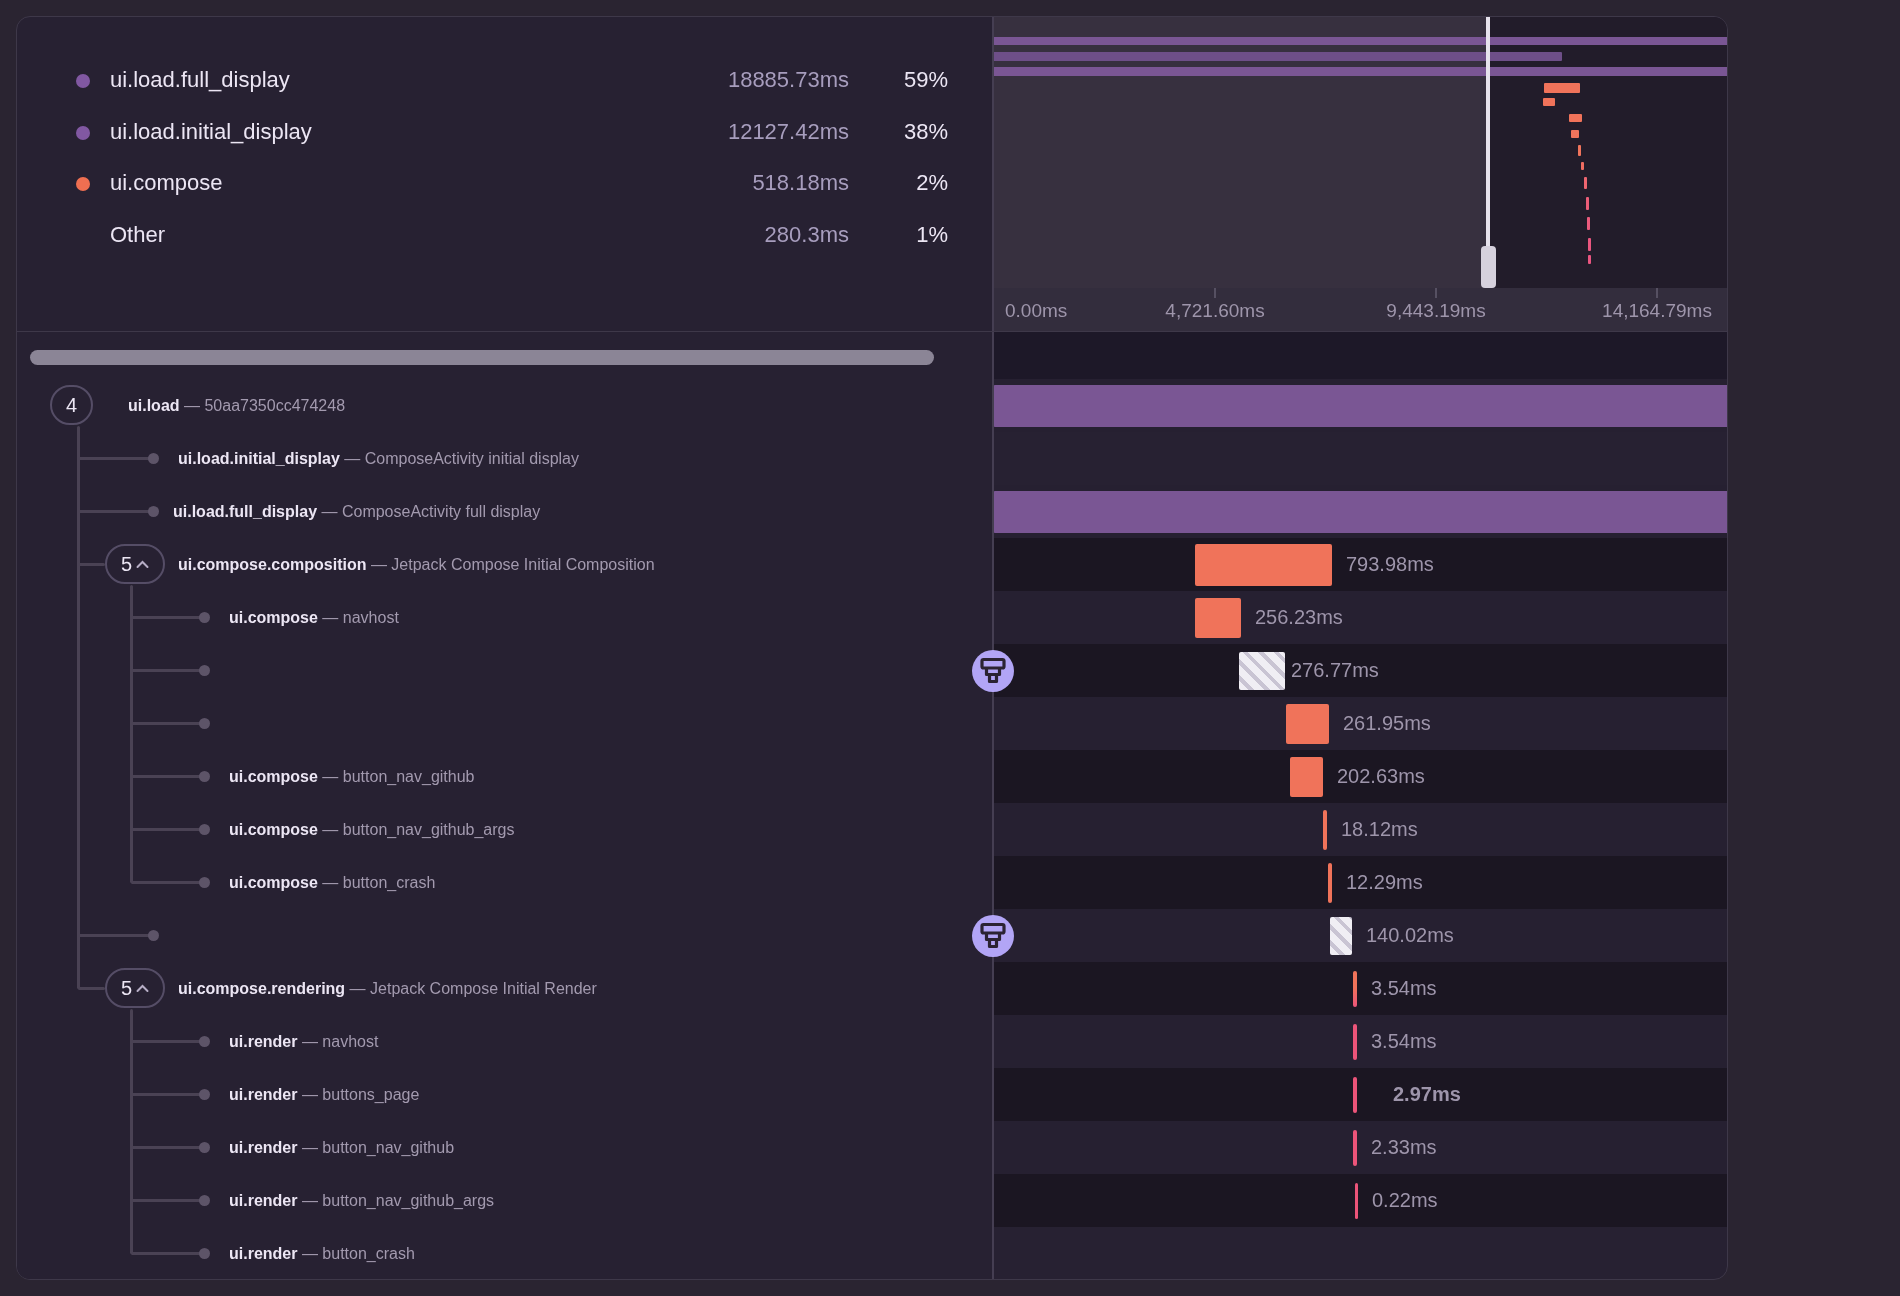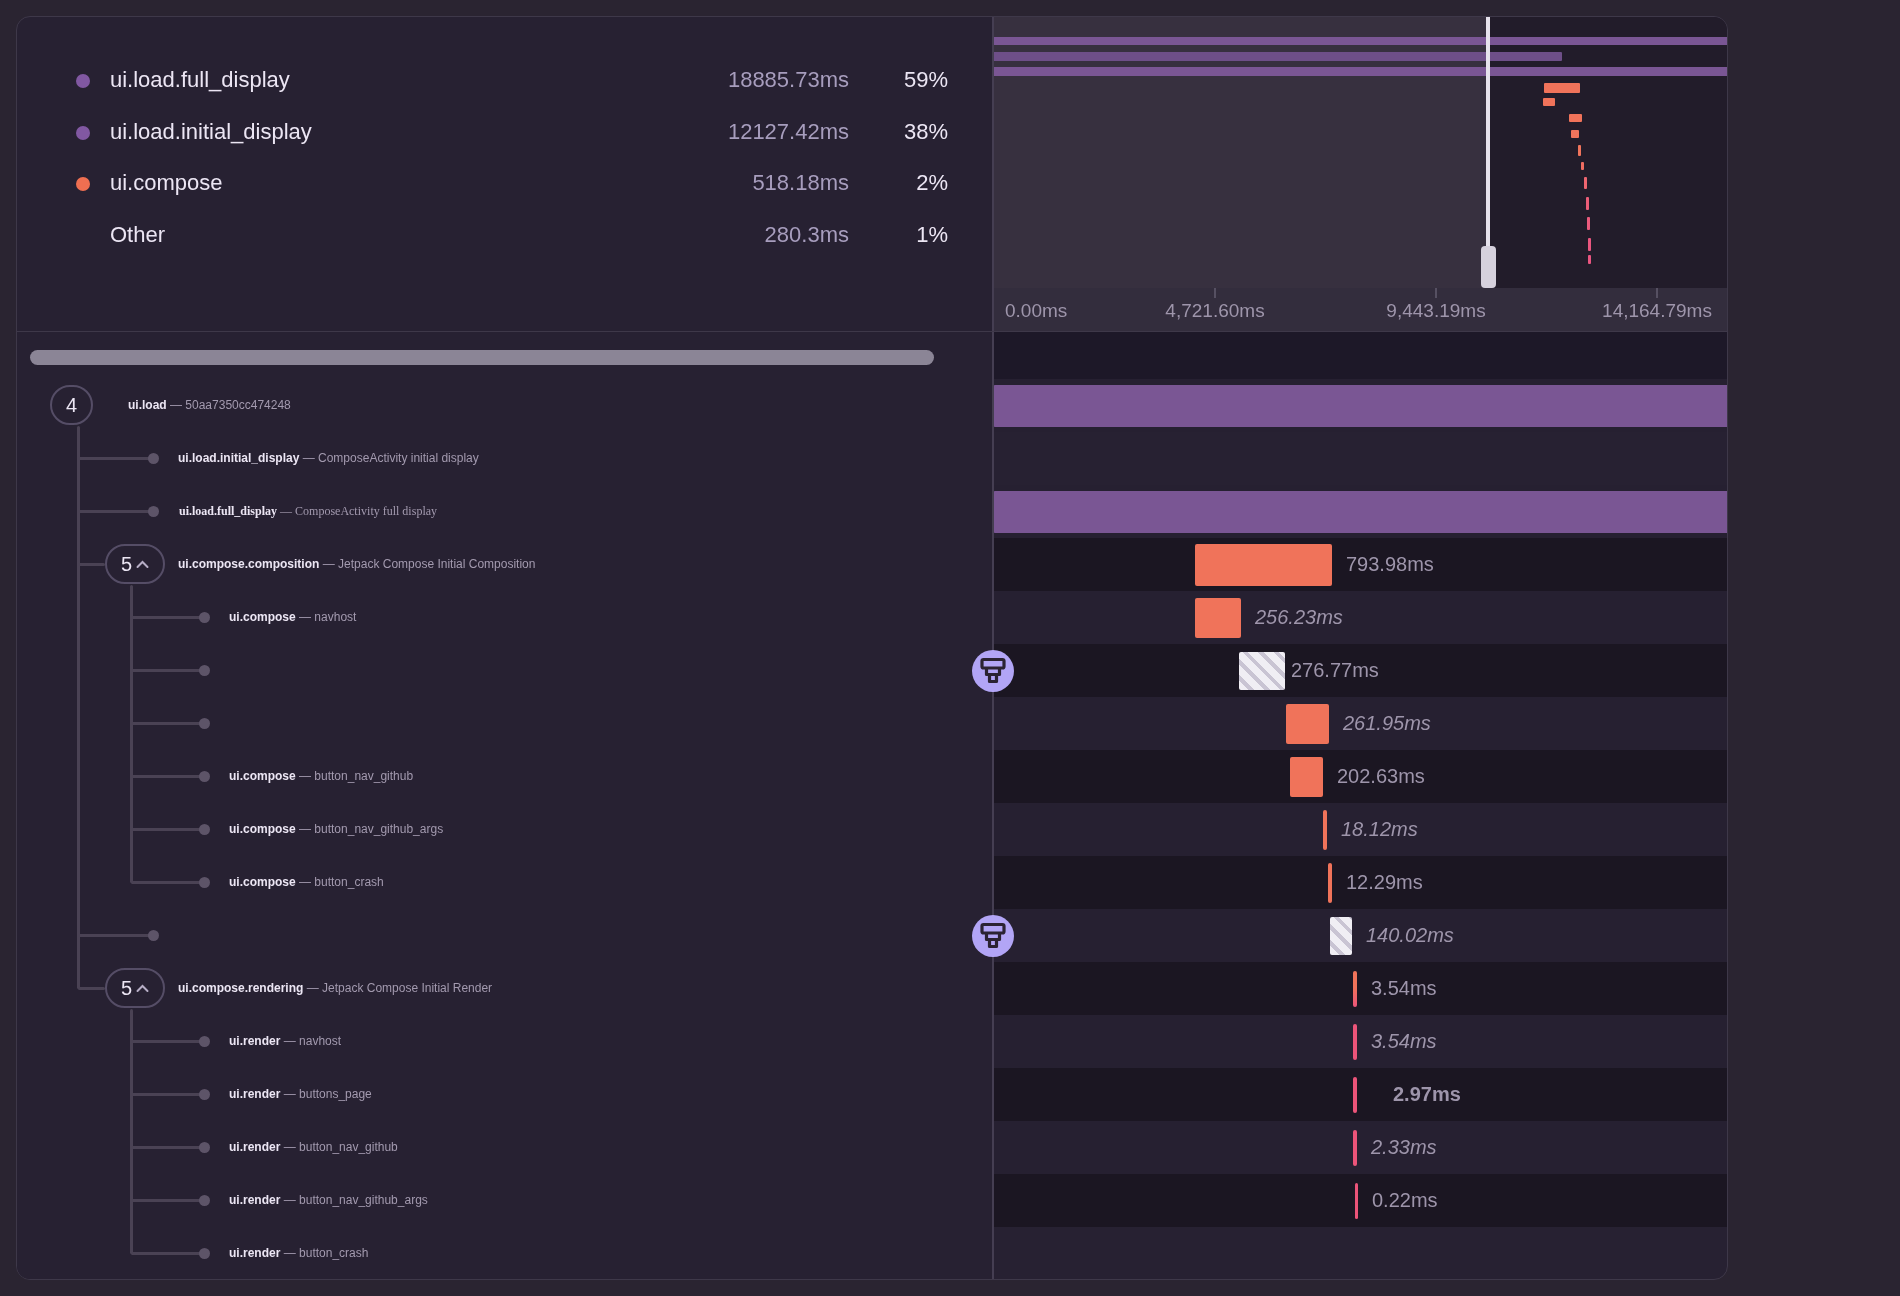--- a/index.html
+++ b/index.html
@@ -25,23 +25,23 @@
   .map-bar{position:absolute;border-radius:1px;}
   .handle-line{position:absolute;top:0;width:4px;height:271px;background:#e6e2ec;z-index:4;}
   .handle-grip{position:absolute;top:229px;width:15px;height:42px;background:#d6d1dd;border-radius:4px;z-index:5;}
   
   #strip-right{position:absolute;left:976px;top:315px;width:892px;height:47px;background:#1d1828;}
   #scrollbar{position:absolute;left:13px;top:333px;width:904px;height:15px;border-radius:8px;background:#8b8596;z-index:3;}
   
   #rows{position:absolute;left:0;top:362px;width:1868px;height:901px;}
   .row-left{position:absolute;left:0;width:976px;height:53px;background:#272132;}
   .row-right{position:absolute;left:976px;width:892px;height:53px;}
-  .row-right.zeb-light{background:#262031;font-style:italic;}
+  .row-right.zeb-light{background:#262031;}
   .row-right.zeb-dark{background:#1b1622;}
-  .tree-text{position:absolute;top:0;height:53px;line-height:53px;font-size:12px;white-space:nowrap;color:#a39aaf;}
+  .tree-text{position:absolute;top:0;height:53px;line-height:53px;font-size:16px;white-space:nowrap;color:#a39aaf;}
   .tree-text b{color:#ece6f4;font-weight:700;}
   .stub{position:absolute;height:3px;background:#4a4254;border-radius:2px;}
   .tdot{position:absolute;width:11px;height:11px;border-radius:50%;background:#5d5468;}
   .guide{position:absolute;width:3px;background:#4a4254;border-radius:2px;}
   .pill{position:absolute;top:6px;height:40px;box-sizing:border-box;border:2px solid #554d66;
         border-radius:20px;display:flex;align-items:center;justify-content:center;gap:4px;
         color:#ece6f4;font-size:20px;padding:0 14px;background:transparent;}
   .bar{position:absolute;border-radius:2px;}
   .bar-hatch{background:repeating-linear-gradient(45deg,#f0eef4 0px,#f0eef4 7px,#c9c4d3 7px,#c9c4d3 11px);}
   .bar-grad{background:linear-gradient(180deg,#f0735a 0%,#f0735a 45%,#ec5479 100%);}
@@ -129,21 +129,21 @@
           <div class="bar" style="left: 0px; width: 888px; height: 42px; top: 5.5px; background: rgb(122, 86, 148);"></div>
         </div>
         <div class="row-left" style="top: 53px;">
           <div class="stub" style="left: 61px; width: 75px; top: 25px;"></div>
           <div class="tdot" style="left: 130.5px; top: 21px;"></div>
           <div class="tree-text" style="left: 161px;"><b>ui.load.initial_display</b> — ComposeActivity initial display</div>
         </div>
         <div class="row-left" style="top: 106px;">
           <div class="stub" style="left: 61px; width: 75px; top: 25px;"></div>
           <div class="tdot" style="left: 130.5px; top: 21px;"></div>
-          <div class="tree-text" style="left: 162px; font-family: Liberation Serif, serif;"><b>ui.load.full_display</b> — ComposeActivity full display</div>
+          <div class="tree-text" style="left: 156px;"><b>ui.load.full_display</b> — ComposeActivity full display</div>
         </div>
         <div class="row-right zeb-light" style="top: 106px;">
           <div class="bar" style="left: 0px; width: 888px; height: 42px; top: 5.5px; background: rgb(122, 86, 148);"></div>
         </div>
         <div class="row-left" style="top: 159px;">
           <div class="stub" style="left: 61px; width: 27px; top: 25px;"></div>
           <div class="pill" style="left: 88px;">
             <span>5</span>
             <span style="display: inline-flex;">
               <svg width="13" height="9" viewBox="0 0 13 9">

